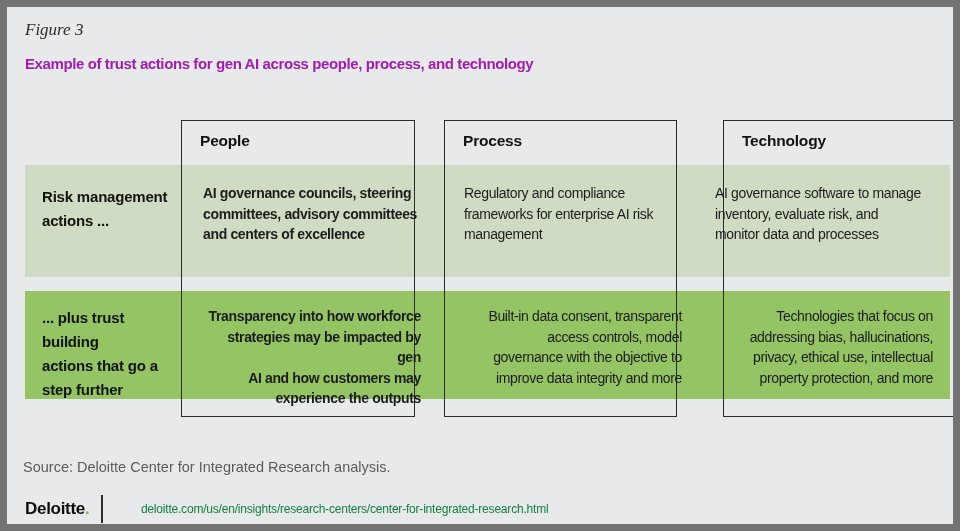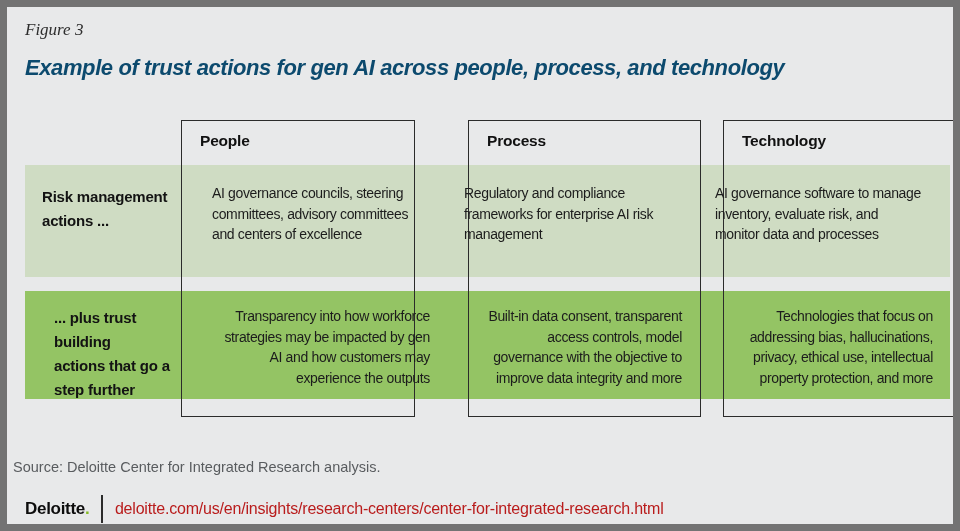--- a/index.html
+++ b/index.html
@@ -18,77 +18,76 @@
     left: 18px; top: 13px;
     font-family: "Liberation Serif", serif;
     font-style: italic;
     font-size: 17px;
     color: #2e2e2e;
   }
   .title {
     position: absolute;
     left: 18px; top: 48px;
     margin: 0;
-    font-size: 22px;
+    font-size: 15px;
     font-weight: bold;
     letter-spacing: -0.4px;
-    color: #0c4a6e;
-    font-style: italic;
+    color: #a21caf;
   }
   
   .band { position: absolute; left: 18px; width: 925px; }
   .band-row1 { top: 158px; height: 112px; background: #cfdcc3; }
   .band-row2 { top: 284px; height: 108px; background: #94c464; }
   
   .colbox {
     position: absolute;
     top: 113px; height: 297px;
     border: 1.5px solid #2b2b2b;
     background: transparent;
   }
   .colbox-1 { left: 174px; width: 234px; }
-  .colbox-2 { left: 437px; width: 233px; margin-left: 24px; }
+  .colbox-2 { left: 437px; width: 233px; }
   .colbox-3 { left: 688px; width: 235px; margin-left: 28px; }
   .colhead {
     position: absolute;
     left: 18px; top: 11px;
     font-size: 15.5px;
     font-weight: bold;
     letter-spacing: -0.2px;
     color: #111;
   }
   .rowlabel {
     position: absolute;
     left: 35px; width: 142px;
     font-size: 15px;
     font-weight: bold;
     letter-spacing: -0.2px;
     line-height: 24px;
     color: #131313;
     white-space: pre-line;
   }
   .rowlabel-1 { top: 178px; }
-  .rowlabel-2 { top: 299px; margin-left: 12px; }
+  .rowlabel-2 { top: 299px; }
   .cell {
     position: absolute;
     width: 218px;
     font-size: 14px;
     letter-spacing: -0.35px;
     line-height: 20.5px;
     color: #1c1c1c;
     white-space: pre-line;
   }
-  .cell.c1 { left: 205px; }
+  .cell.c1 { left: 196px; font-weight: bold; }
   .cell.c2 { left: 457px; }
   .cell.c3 { left: 708px; }
   .cell.r1 { top: 176px; }
   .cell.r2 { top: 299px; text-align: right; }
   .source {
     position: absolute;
-    left: 6px; top: 452px;
+    left: 16px; top: 452px;
     font-size: 14.5px;
     color: #595c5f;
   }
   .footer {
     position: absolute;
     left: 18px; top: 486px; right: 18px;
     height: 32px;
     display: flex;
     align-items: center;
   }
@@ -98,23 +97,24 @@
     letter-spacing: -0.3px;
     color: #0d0d0d;
   }
   .brand .dot { color: #86bc25; }
   .footer-divider {
     width: 1.5px; height: 28px;
     background: #2b2b2b;
     margin-left: 12px; margin-right: 12px;
   }
   .url {
-    font-size: 16px;
+    font-size: 12px;
     letter-spacing: -0.2px;
-    color: #b91c1c;
+    color: #15803d;
+    margin-left: 26px;
   }
 </style>
 </head>
 <body>
 
 <div class="page">
 
   <div class="figure-label">Figure 3</div>
   <h1 class="title">Example of trust actions for gen AI across people, process, and technology</h1>
 

